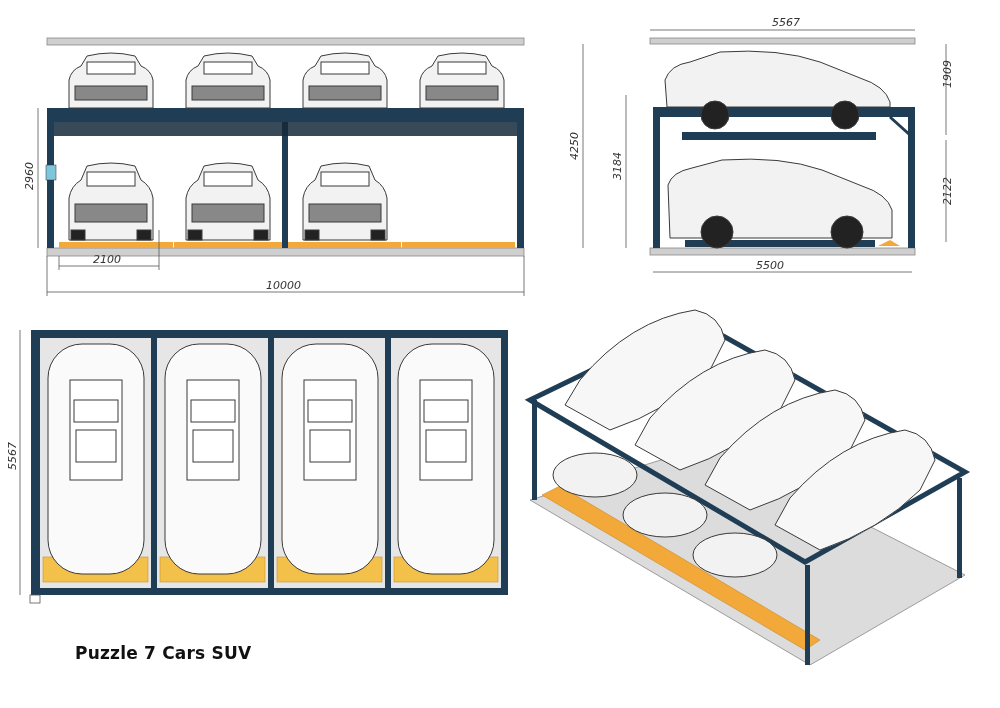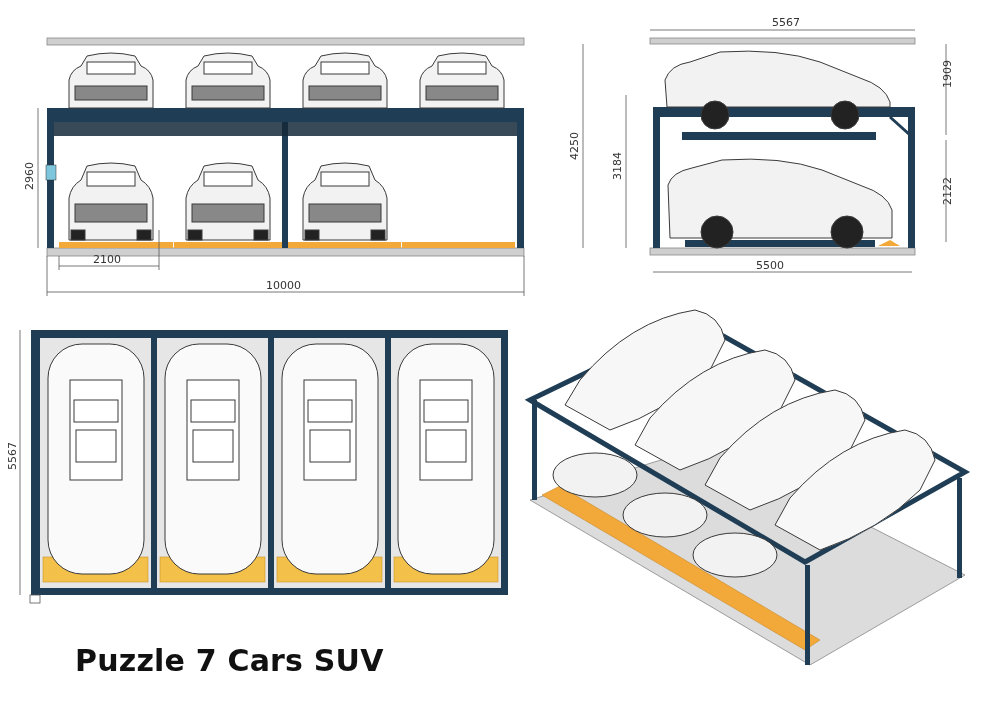--- a/index.html
+++ b/index.html
@@ -1,20 +1,20 @@
 <!DOCTYPE html>
 <html><head>
 <meta charset="utf-8">
 <style>
   html, body { margin:0; padding:0; background:#ffffff; }
   body { width:1000px; height:708px; position:relative; overflow:hidden; font-family:"Liberation Sans", sans-serif; }
-  .view { position:absolute; }
+  .view { position:absolute;font-style:italic; }
   svg { display:block; }
   .dim { font-family:"DejaVu Sans", sans-serif; font-size:11px; fill:#333; }
-  .caption { position:absolute; left:75px; top:643px; font-family:"DejaVu Sans", sans-serif; font-weight:bold; font-size:30px; color:#111; letter-spacing:0.2px; }
+  .caption { position:absolute; left:75px; top:643px; font-family:"DejaVu Sans", sans-serif; font-weight:bold; font-size:17px; color:#111; letter-spacing:0.2px; }
 </style>
 </head>
 <body>
 
 <div class="view" style="left:16px;top:30px;width:520px;height:270px;">
   <svg width="520" height="270" viewBox="0 0 520 270">
 
     <rect x="31" y="8" width="477" height="7" fill="#cfcfcf" stroke="#888" stroke-width="0.8"></rect>
 
     <rect x="31" y="218" width="477" height="8" fill="#cfcfcf" stroke="#888" stroke-width="0.8"></rect>

